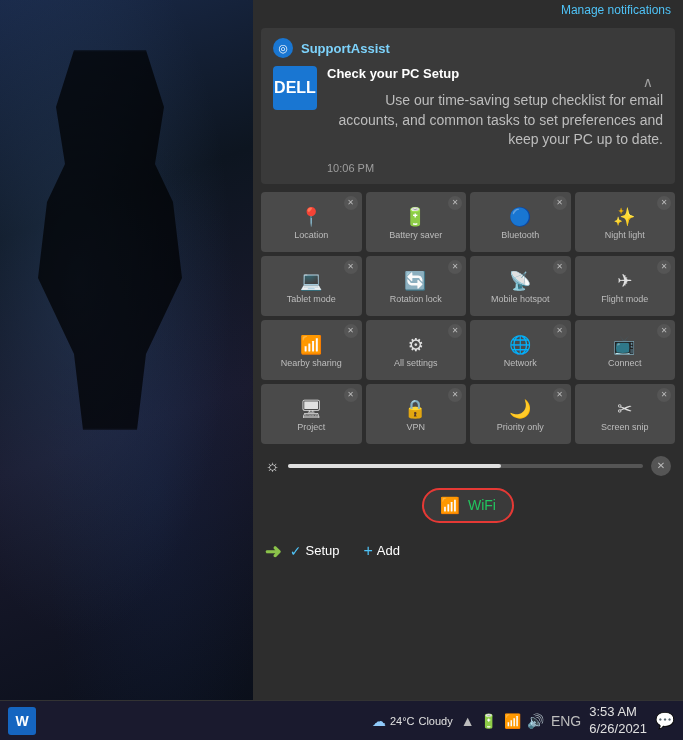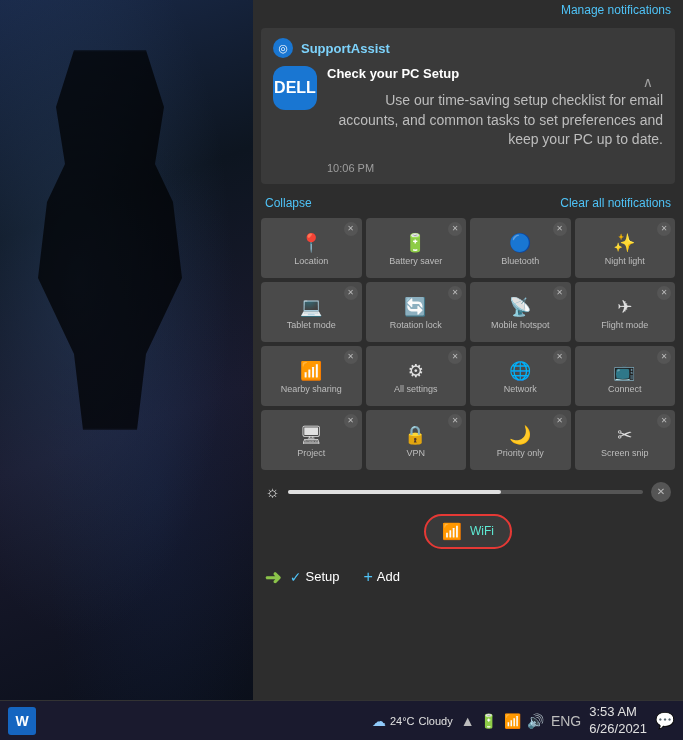--- a/index.html
+++ b/index.html
@@ -96,21 +96,21 @@
     }
     .notification-card {
       display: flex;
       align-items: flex-start;
       gap: 10px;
     }
     .dell-logo {
       width: 44px;
       height: 44px;
       background: #1976d2;
-      border-radius: 12px;
+      border-radius: 4px;
       display: flex;
       align-items: center;
       justify-content: center;
       color: white;
       font-size: 16px;
       font-weight: bold;
       flex-shrink: 0;
     }
     .notification-content {
       flex: 1;
@@ -257,22 +257,22 @@
     .wifi-callout-container {
       display: flex;
       justify-content: center;
       padding: 4px 0;
     }
     .wifi-icon-callout {
       color: #4fc3f7;
       font-size: 16px;
     }
     .wifi-text {
-      color: #5eead4;
-      font-size: 12px;
+      color: #22c55e;
+      font-size: 14px;
       font-weight: 500;
     }
 
     
     .done-add-bar {
       padding: 8px 12px;
       display: flex;
       align-items: center;
       gap: 8px;
     }
@@ -404,24 +404,20 @@
         <div class="notification-content">
           <div class="notification-title">Check your PC Setup</div>
           <div class="notification-body">Use our time-saving setup checklist for email accounts, and common tasks to set preferences and keep your PC up to date.</div>
           <div class="notification-time">10:06 PM</div>
         </div>
         <div class="collapse-btn">∧</div>
       </div>
     </div>
   </div>
 
-  <div class="action-center-controls">
-    <span class="collapse-link">Collapse</span>
-    <span class="clear-all-link">Clear all notifications</span>
-  </div>
 
   <div class="quick-actions-grid" id="quick-grid">
   <div class="quick-action-tile">
       <div class="tile-badge"></div>
       <div class="tile-icon">📍</div>
       <div class="tile-label">Location</div>
     </div>
       <div class="quick-action-tile">
       <div class="tile-badge"></div>
       <div class="tile-icon">🔋</div>

